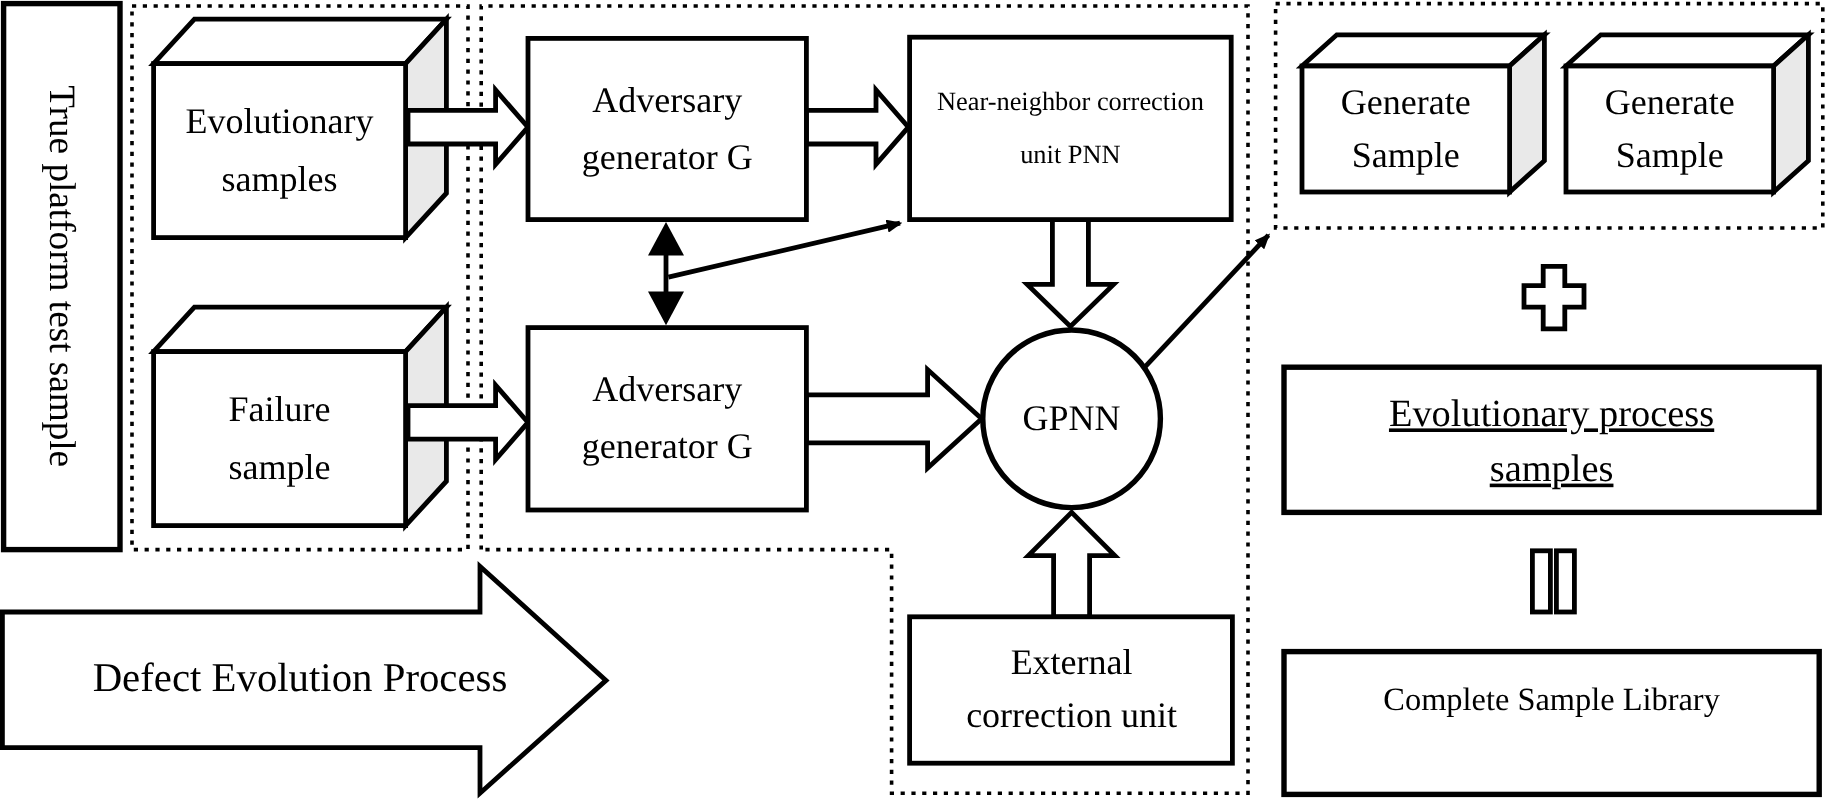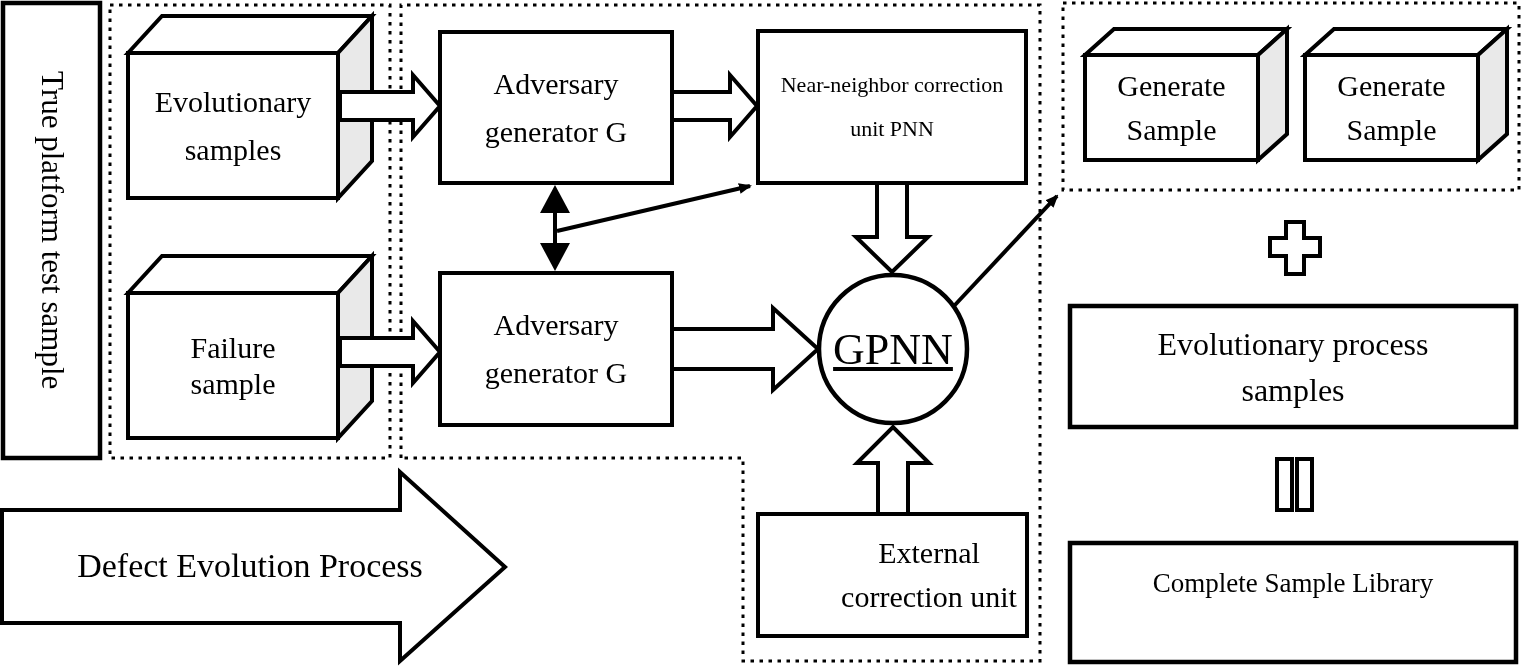--- a/index.html
+++ b/index.html
@@ -108,35 +108,35 @@
       <rect x="1297" y="459" width="15" height="51" fill="#ffffff" stroke="#000" stroke-width="4"></rect>
     </g>
 
     <rect x="1070" y="543" width="446" height="119" fill="#ffffff" stroke="#000" stroke-width="4.5"></rect>
   </svg>
 
   <div class="lbl vert" style="left:3px;top:3px;width:97px;height:455px;font-size:31px;">True platform test sample</div>
 
   <div class="lbl" style="left:145px;top:53px;width:176px;height:145px;font-size:30px;line-height:48px;">Evolutionary samples</div>
 
-  <div class="lbl" style="left:163px;top:293px;width:140px;height:145px;font-size:30px;line-height:36px;">Failure sample</div>
+  <div class="lbl" style="left:163px;top:293px;width:140px;height:145px;font-size:30px;line-height:48px;">Failure sample</div>
 
   <div class="lbl" style="left:447px;top:32px;width:218px;height:151px;font-size:30px;line-height:48px;">Adversary generator G</div>
 
   <div class="lbl" style="left:772px;top:31px;width:240px;height:152px;font-size:22px;line-height:44px;">Near-neighbor correction unit PNN</div>
 
   <div class="lbl" style="left:447px;top:273px;width:218px;height:152px;font-size:30px;line-height:48px;">Adversary generator G</div>
 
-  <div class="lbl" style="left:819px;top:275px;width:148px;height:148px;font-size:44px;text-decoration:underline;">GPNN</div>
+  <div class="lbl" style="left:819px;top:275px;width:148px;height:148px;font-size:30px;">GPNN</div>
 
-  <div class="lbl" style="left:819px;top:514px;width:220px;height:122px;font-size:30px;line-height:44px;">External correction unit</div>
+  <div class="lbl" style="left:783px;top:514px;width:220px;height:122px;font-size:30px;line-height:44px;">External correction unit</div>
 
   <div class="lbl" style="left:40px;top:508px;width:420px;height:115px;font-size:34px;">Defect Evolution Process</div>
 
   <div class="lbl" style="left:1085px;top:55px;width:173px;height:105px;font-size:30px;line-height:44px;">Generate Sample</div>
 
   <div class="lbl" style="left:1305px;top:55px;width:173px;height:105px;font-size:30px;line-height:44px;">Generate Sample</div>
 
-  <div class="lbl" style="left:1128px;top:306px;width:330px;height:121px;font-size:32px;line-height:46px;">Evolutionary process samples</div>
+  <div class="lbl" style="left:1128px;top:306px;width:330px;height:121px;font-size:32px;line-height:46px;text-decoration:underline;">Evolutionary process samples</div>
 
   <div class="lbl" style="left:1070px;top:524px;width:446px;height:119px;font-size:27px;">Complete Sample Library</div>
 
 </div>
 
 </body></html>

